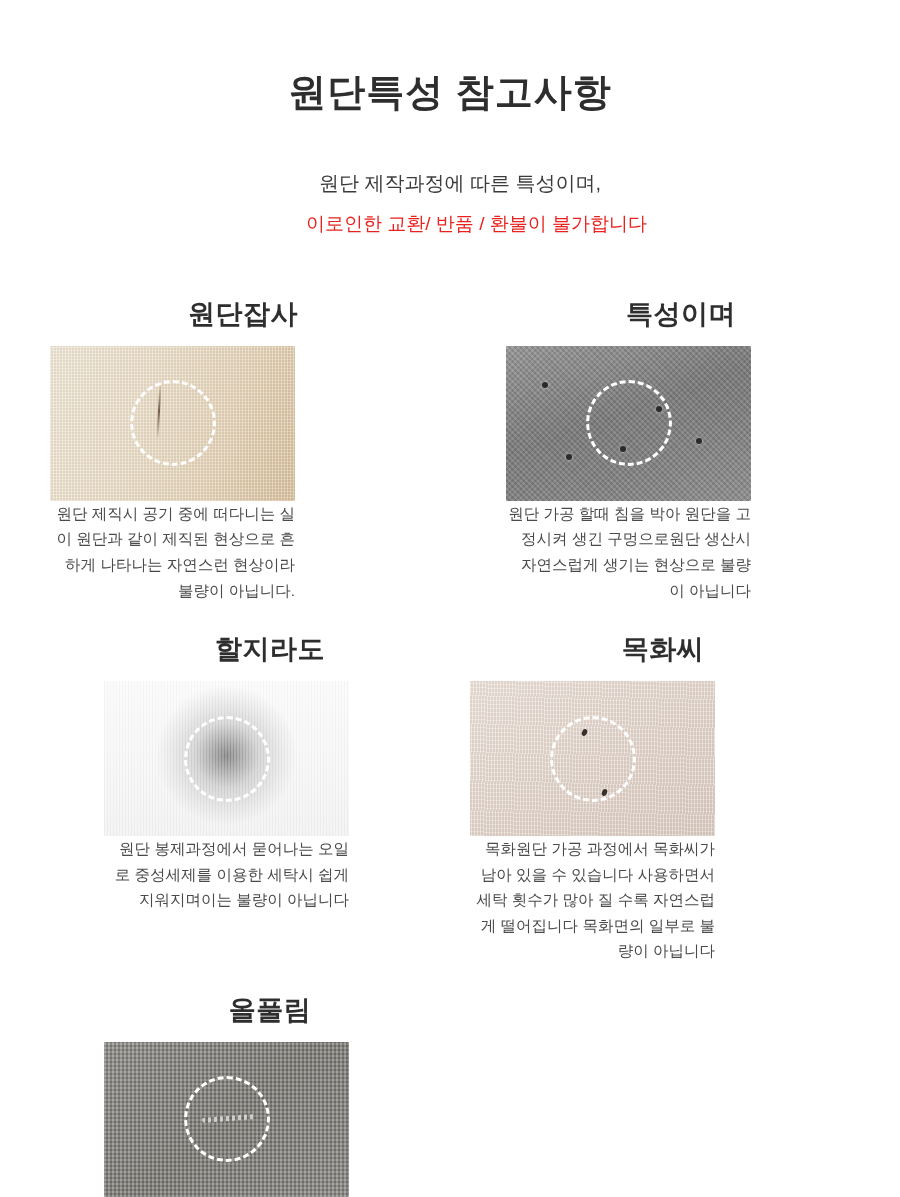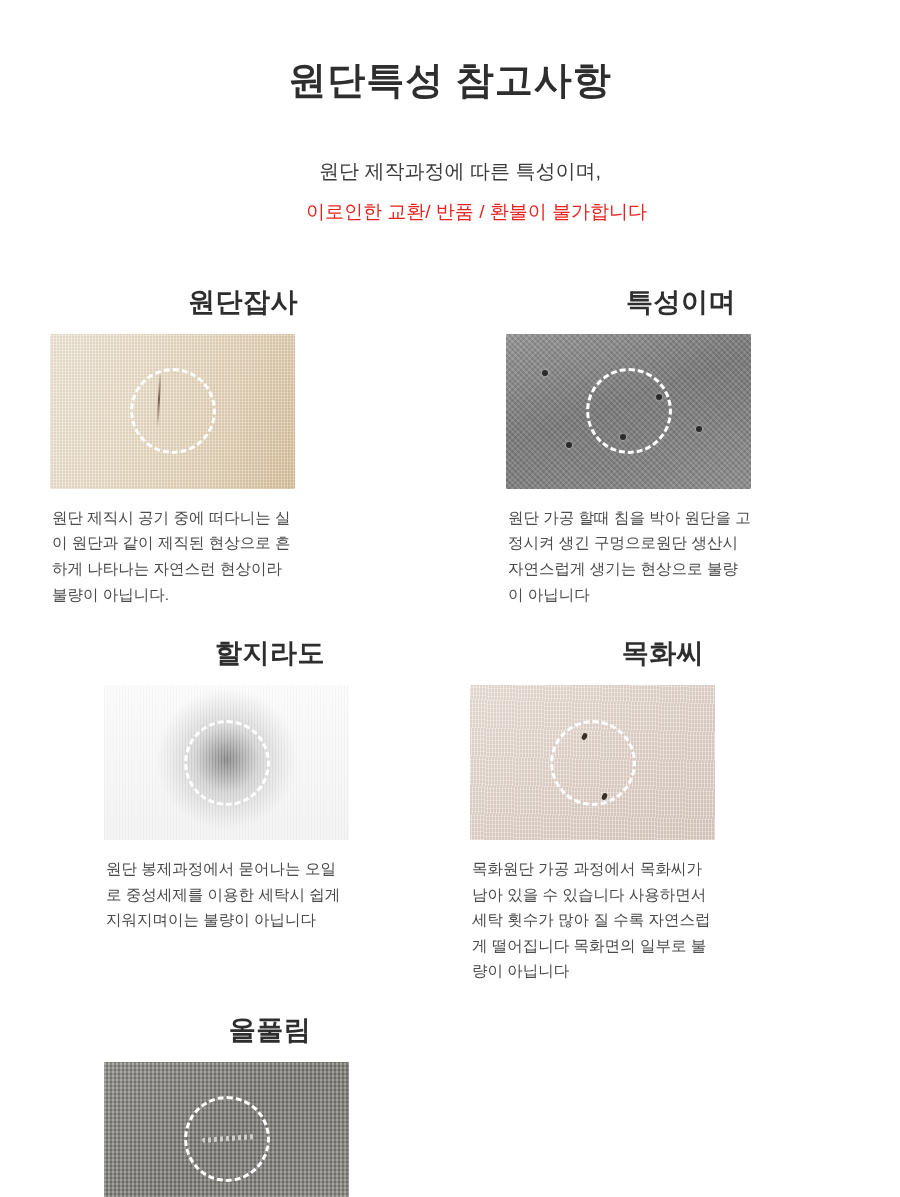--- a/index.html
+++ b/index.html
@@ -20,21 +20,21 @@
     height: 1197px;
     position: relative;
     padding: 0;
   }
   .main-title {
     text-align: center;
     font-size: 38px;
     font-weight: bold;
     letter-spacing: 1px;
     color: #2e2e2e;
-    margin: 0;
+    margin: 12px;
     padding-top: 58px;
     line-height: 1.2;
   }
   .intro {
     text-align: center;
     margin-top: 50px;
     line-height: 1.75;
     padding-left: 20px;
   }
   .intro-line {
@@ -156,26 +156,25 @@
   }
   .ph-pul .pull {
     position: absolute;
     left: 98px; top: 74px;
     width: 52px; height: 5px;
     background: repeating-linear-gradient(90deg, rgba(230,230,230,0.75) 0 3px, rgba(90,90,90,0.2) 3px 6px);
     transform: rotate(-4deg);
     border-radius: 3px;
   }
   .caption {
-    margin-top: 16px;
     width: 245px;
     font-size: 15.5px;
     line-height: 1.65;
     color: #4a4a4a;
-    text-align: left;
+    text-align: right;
     align-self: flex-start;
     padding-left: 2px;
   }
   .cell.col1 { align-items: flex-start; padding-left: 6px; }
   .cell.col1 .cell-title { align-self: center; }
   .cell.col2 { align-items: flex-start; padding-left: 42px; }
   .cell.col2 .cell-title { align-self: center; }
   .cell.col3 { align-items: flex-start; padding-left: 60px; }
   .cell.col3 .cell-title { align-self: center; }
 </style>

